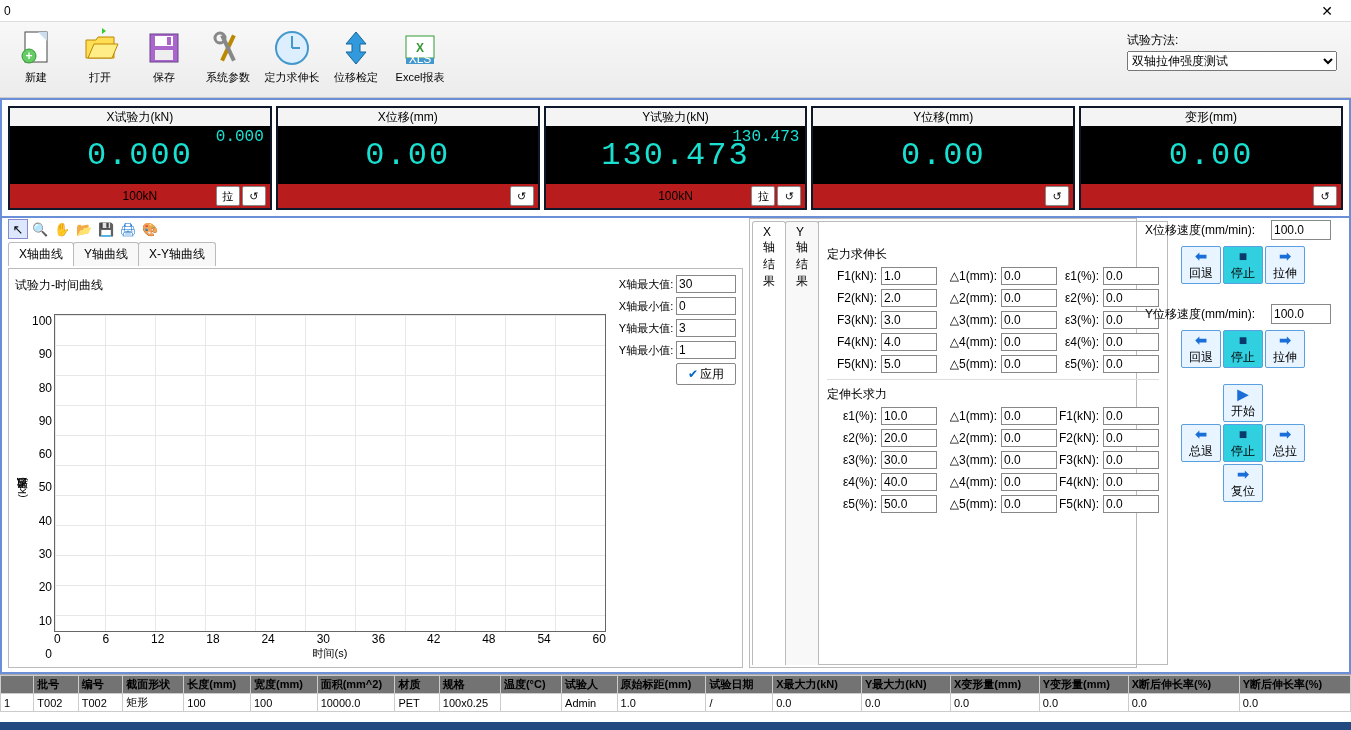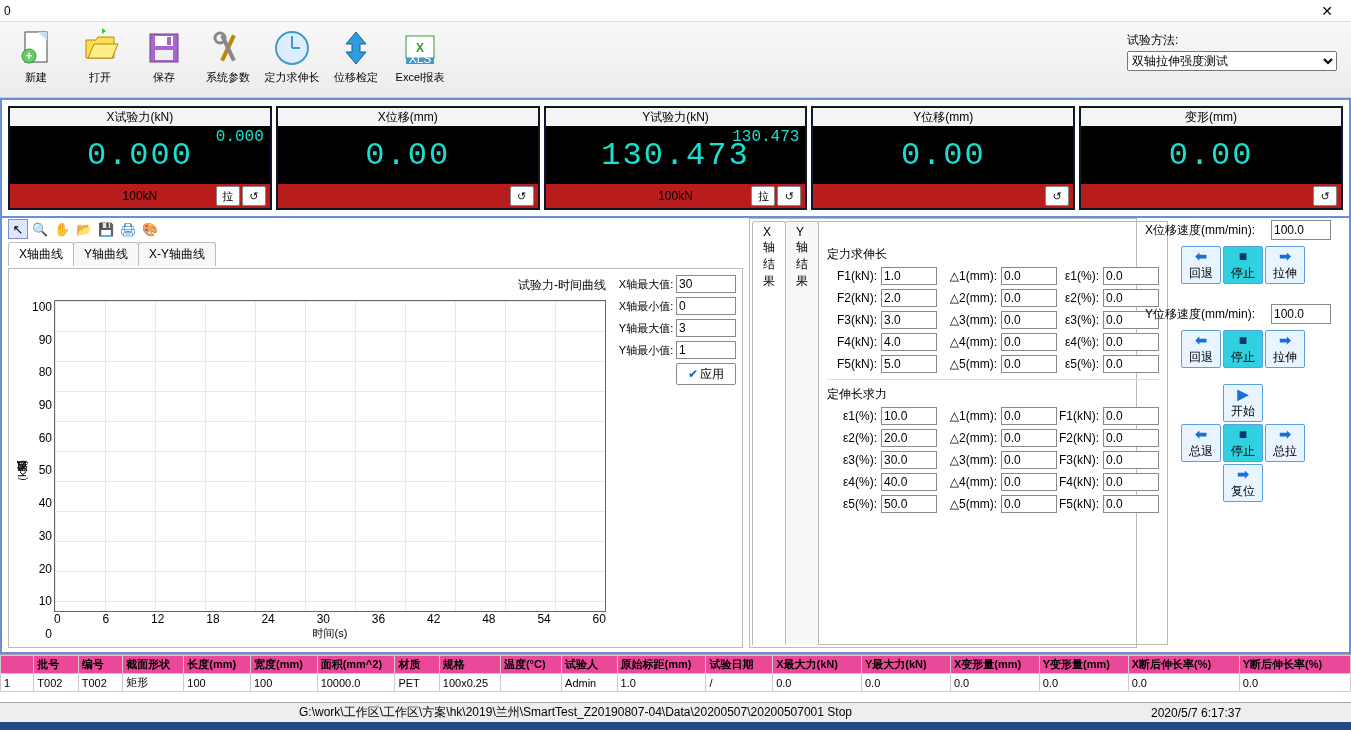--- a/index.html
+++ b/index.html
@@ -30,21 +30,21 @@
 
 .main{flex:1;display:flex;gap:6px;padding:0 6px 4px 6px;background:#fff;border:2px solid #6a8ed8;border-top:none;overflow:hidden;}
 .left{flex:0 0 735px;display:flex;flex-direction:column;gap:2px;}
 .iconrow{height:22px;display:flex;align-items:center;gap:2px;}
 .irow-b{width:20px;height:20px;border:1px solid transparent;display:flex;align-items:center;justify-content:center;cursor:pointer;font-size:13px;}
 .tabs{display:flex;}
 .tab{padding:3px 10px;border:1px solid #bbb;border-bottom:none;background:#f8f8f8;cursor:pointer;border-radius:3px 3px 0 0;margin-right:-1px;}
 .tab.active{background:#fff;position:relative;z-index:1;}
 .tbody{display:flex;border:1px solid #bbb;flex:1;background:#fff;}
 .chartbox{flex:1;display:flex;flex-direction:column;padding:8px 6px 6px 6px;}
-.ctitle{text-align:right;font-size:12px;margin-bottom:6px;}
+.ctitle{text-align:left;font-size:12px;margin-bottom:20px;}
 .plotwrap{flex:1;display:flex;}
 .yaxis{display:flex;flex-direction:column;align-items:center;margin-right:2px;}
 .ylabel{writing-mode:vertical-rl;transform:rotate(180deg);font-size:11px;flex:0 0 auto;margin:auto 0;}
 .yticks{display:flex;flex-direction:column;justify-content:space-between;align-items:flex-end;height:100%;font-size:10px;padding-right:2px;}
 .plot{flex:1;position:relative;background:#fff;border:1px solid #666;background-image:linear-gradient(to right,#e8e8e8 1px,transparent 1px),linear-gradient(to bottom,#e8e8e8 1px,transparent 1px);background-size:50px 30px;}
 .xticks{display:flex;justify-content:space-between;font-size:10px;padding:0 0 0 0;}
 .xlabel{text-align:center;font-size:11px;}
 .axisctl{width:130px;padding:6px;display:flex;flex-direction:column;gap:4px;}
 .axisctl .row{display:flex;align-items:center;gap:2px;}
 .axisctl .row label{width:60px;text-align:center;font-size:11px;}
@@ -67,21 +67,21 @@
 .cbtn{width:40px;height:38px;border:1px solid #5aa0e0;background:#e8f4ff;display:flex;flex-direction:column;align-items:center;justify-content:center;cursor:pointer;border-radius:2px;font-size:11px;gap:1px;}
 .cbtn.active{background:#30d0e0;}
 .cbtn .arr{font-size:14px;color:#1a6ed8;font-weight:bold;}
 .cbtn.active .arr{color:#0a3a6a;}
 .crosswrap{display:grid;grid-template-columns:40px 40px 40px;grid-template-rows:38px 38px 38px;gap:2px;justify-content:center;margin-top:10px;}
 .crosswrap .blank{visibility:hidden;}
 
 .datatable{height:48px;background:#fff;border-top:1px solid #aaa;overflow:auto;}
 .datatable table{border-collapse:collapse;width:100%;table-layout:fixed;}
 .datatable th,.datatable td{border:1px solid #ccc;font-size:11px;padding:1px 3px;text-align:left;height:18px;white-space:nowrap;overflow:hidden;}
-.datatable th{background:#ec4899;}
+.datatable th{background:#737373;}
 
 .status{height:20px;background:#eee;border-top:1px solid #aaa;display:flex;align-items:center;font-size:11px;}
 .status .s1{flex:1;text-align:center;}
 .status .s2{width:200px;}
 
 .taskbar{height:8px;background:#224a80;}
 svg{display:block;}
 </style>
 </head>
 <body>
@@ -524,18 +524,14 @@
             <td>0.0</td>
             <td>0.0</td>
             <td>0.0</td>
             <td>0.0</td>
             <td>0.0</td>
    </tr>
         </tbody>
   </table>
  </div>
 
- <div class="status">
-  <div class="s1">G:\work\工作区\工作区\方案\hk\2019\兰州\SmartTest_Z20190807-04\Data\20200507\20200507001 Stop</div>
-  <div class="s2">2020/5/7 6:17:37</div>
- </div>
  <div class="taskbar"></div>
 </div>
 
 </body></html>

